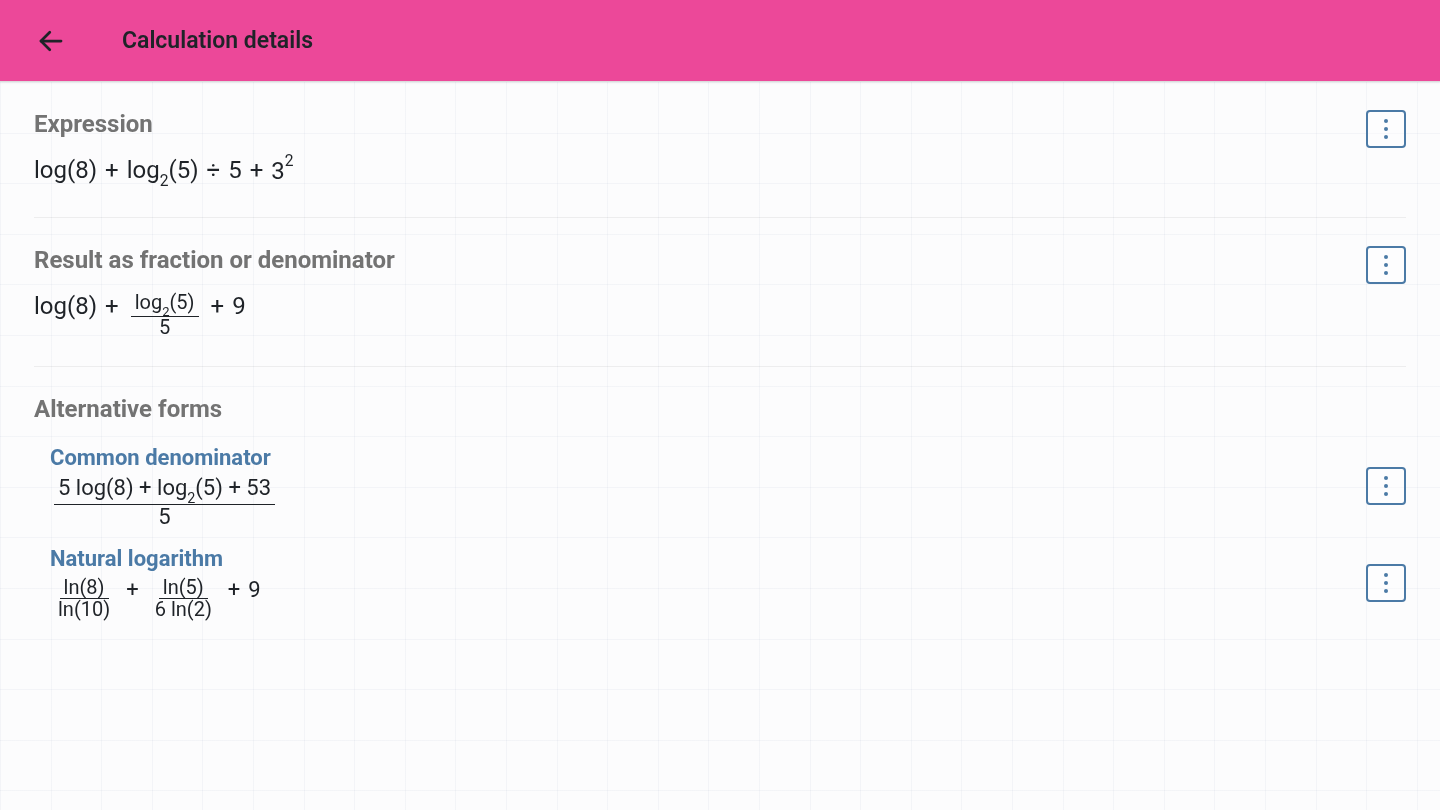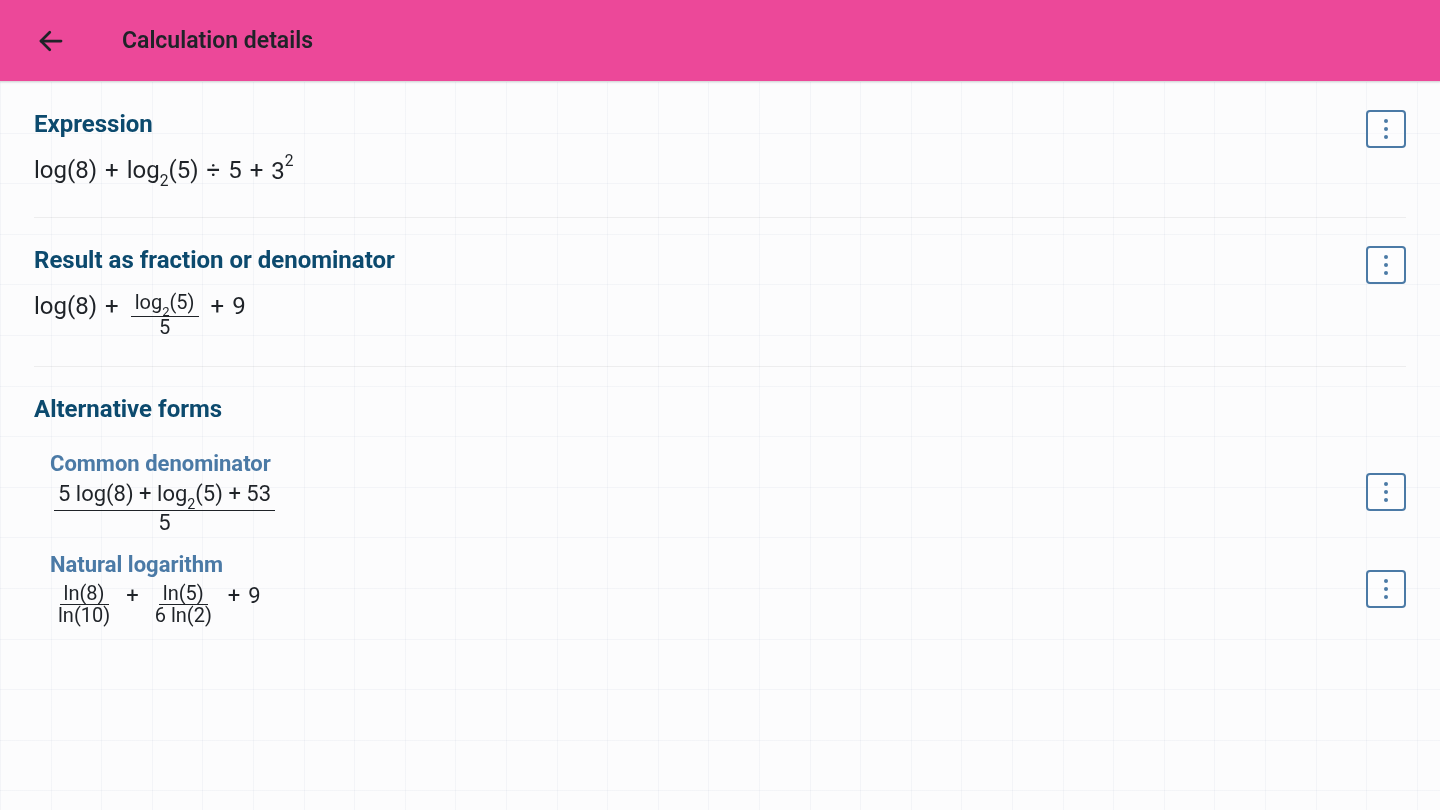--- a/index.html
+++ b/index.html
@@ -49,21 +49,21 @@
   }
 
   .section {
     position: relative;
     border-bottom: 1px solid rgba(0,0,0,0.06);
   }
   .section-inner { padding: 28px 0 28px 0; }
   .section h2 {
     font-size: 24px;
     font-weight: 700;
-    color: #0c4a6e;
+    color: #737373;
     margin-bottom: 18px;
   }
   .section h3 {
     font-size: 22px;
     font-weight: 700;
     color: #4b7aa6;
     margin-bottom: 6px;
   }
 
   .menu-btn {
@@ -184,21 +184,21 @@
         <span class="op"> + </span>
         <span>9</span>
       </div>
     </div>
   </div>
 
   <div class="section" style="border-bottom:none;">
     <div class="section-inner">
       <h2>Alternative forms</h2>
 
-      <div class="alt-block" style="margin-top:28px;">
+      <div class="alt-block" style="margin-top:22px;">
         <div class="menu-btn alt-menu">
           <span class="dot"></span>
             <span class="dot"></span>
             <span class="dot"></span>
         </div>
         <h3>Common denominator</h3>
         <div class="math" style="font-size:22px;">
           <span class="frac">
             <span class="num">
               <span>5 log(8)</span>

